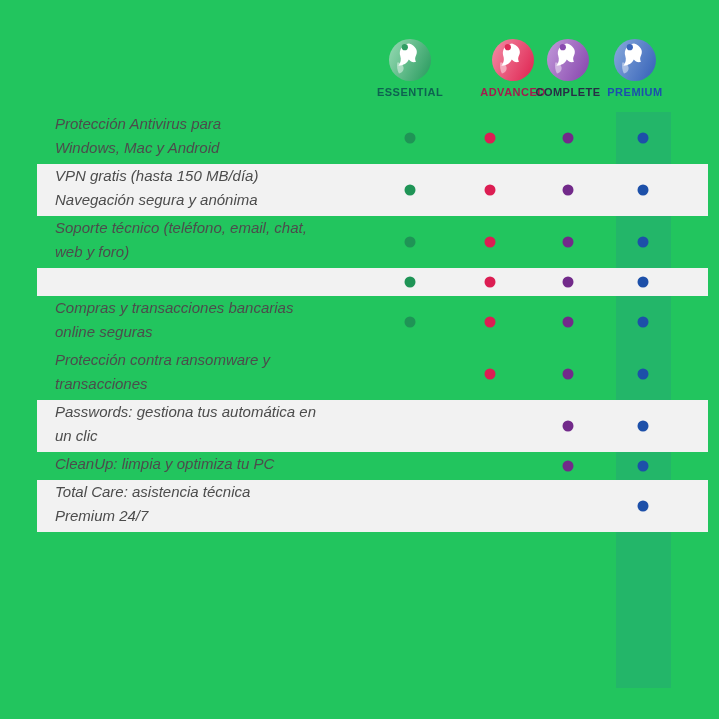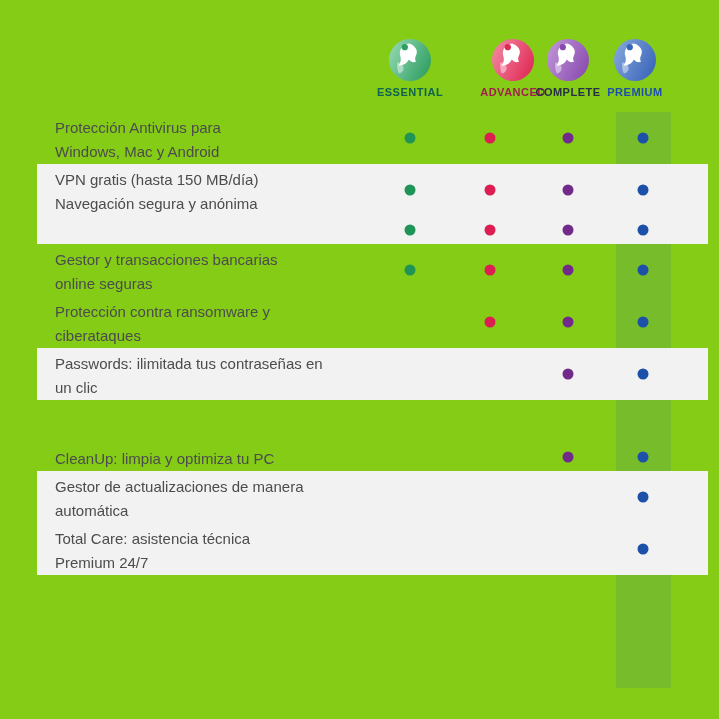--- a/index.html
+++ b/index.html
@@ -1,19 +1,19 @@
 <!DOCTYPE html>
 <html><head>
 <meta charset="utf-8">
 <style>
   html,body{margin:0;padding:0;background:#ffffff;}
   .canvas{
     position:relative;
     width:719px;height:719px;
-    background:#84cc16;
+    background:#22c55e;
     font-family:"Liberation Sans", sans-serif;
     overflow:hidden;
   }
   .premium-band{
     position:absolute;
     left:616px;top:112px;width:55px;height:576px;
     pointer-events:none;
   }
   .tier-head{
     position:absolute;top:38px;width:78px;text-align:center;
@@ -21,21 +21,21 @@
   .tier-head svg{display:block;margin:0 auto;}
   .tier-label{
     display:block;margin-top:4px;
     font-size:11px;font-weight:bold;letter-spacing:0.5px;
   }
   .rows{
     position:absolute;left:37px;top:112px;width:671px;
   }
   .row{
     position:relative;
-    display:flex;align-items:flex-end;
+    display:flex;align-items:flex-start;font-style:italic;
   }
   .row.shaded{background:#f2f2f2;}
   .feature-label{
     padding-left:18px;
     font-size:15px;line-height:24px;color:#4c4c4c;
     white-space:pre-line;
   }
   .dot{
     position:absolute;top:50%;
     width:11px;height:11px;border-radius:50%;
@@ -119,55 +119,58 @@
         <span class="dot" style="left: 606px; background: rgb(29, 80, 169);"></span>
       </div>
       <div class="row shaded" style="height: 52px;">
         <div class="feature-label">VPN gratis (hasta 150 MB/día)
 Navegación segura y anónima</div>
         <span class="dot" style="left: 373px; background: rgb(31, 148, 86);"></span>
         <span class="dot" style="left: 453px; background: rgb(220, 30, 83);"></span>
         <span class="dot" style="left: 531px; background: rgb(114, 42, 138);"></span>
         <span class="dot" style="left: 606px; background: rgb(29, 80, 169);"></span>
       </div>
+      <div class="row" style="height: 52px;">
+        <div class="feature-label">Soporte técnico (teléfono, email, chat,
+web y foro)</div>
+        <span class="dot" style="left: 373px; background: rgb(31, 148, 86);"></span>
+        <span class="dot" style="left: 453px; background: rgb(220, 30, 83);"></span>
+        <span class="dot" style="left: 531px; background: rgb(114, 42, 138);"></span>
+        <span class="dot" style="left: 606px; background: rgb(29, 80, 169);"></span>
+      </div>
       <div class="row shaded" style="height: 28px;">
         <span class="dot" style="left: 373px; background: rgb(31, 148, 86);"></span>
         <span class="dot" style="left: 453px; background: rgb(220, 30, 83);"></span>
         <span class="dot" style="left: 531px; background: rgb(114, 42, 138);"></span>
         <span class="dot" style="left: 606px; background: rgb(29, 80, 169);"></span>
       </div>
       <div class="row" style="height: 52px;">
-        <div class="feature-label">Gestor y transacciones bancarias
+        <div class="feature-label">Compras y transacciones bancarias
 online seguras</div>
         <span class="dot" style="left: 373px; background: rgb(31, 148, 86);"></span>
         <span class="dot" style="left: 453px; background: rgb(220, 30, 83);"></span>
         <span class="dot" style="left: 531px; background: rgb(114, 42, 138);"></span>
         <span class="dot" style="left: 606px; background: rgb(29, 80, 169);"></span>
       </div>
       <div class="row" style="height: 52px;">
         <div class="feature-label">Protección contra ransomware y
-ciberataques</div>
+transacciones</div>
         <span class="dot" style="left: 453px; background: rgb(220, 30, 83);"></span>
         <span class="dot" style="left: 531px; background: rgb(114, 42, 138);"></span>
         <span class="dot" style="left: 606px; background: rgb(29, 80, 169);"></span>
       </div>
       <div class="row shaded" style="height: 52px;">
-        <div class="feature-label">Passwords: ilimitada tus contraseñas en
+        <div class="feature-label">Passwords: gestiona tus automática en
 un clic</div>
         <span class="dot" style="left: 531px; background: rgb(114, 42, 138);"></span>
         <span class="dot" style="left: 606px; background: rgb(29, 80, 169);"></span>
       </div>
-      <div class="row" style="height: 28px; margin-top: 43px;">
+      <div class="row" style="height: 28px;">
         <div class="feature-label">CleanUp: limpia y optimiza tu PC</div>
         <span class="dot" style="left: 531px; background: rgb(114, 42, 138);"></span>
-        <span class="dot" style="left: 606px; background: rgb(29, 80, 169);"></span>
-      </div>
-      <div class="row shaded" style="height: 52px;">
-        <div class="feature-label">Gestor de actualizaciones de manera
-automática</div>
         <span class="dot" style="left: 606px; background: rgb(29, 80, 169);"></span>
       </div>
       <div class="row shaded" style="height: 52px;">
         <div class="feature-label">Total Care: asistencia técnica
 Premium 24/7</div>
         <span class="dot" style="left: 606px; background: rgb(29, 80, 169);"></span>
       </div>
     </div>
 </div>
 

